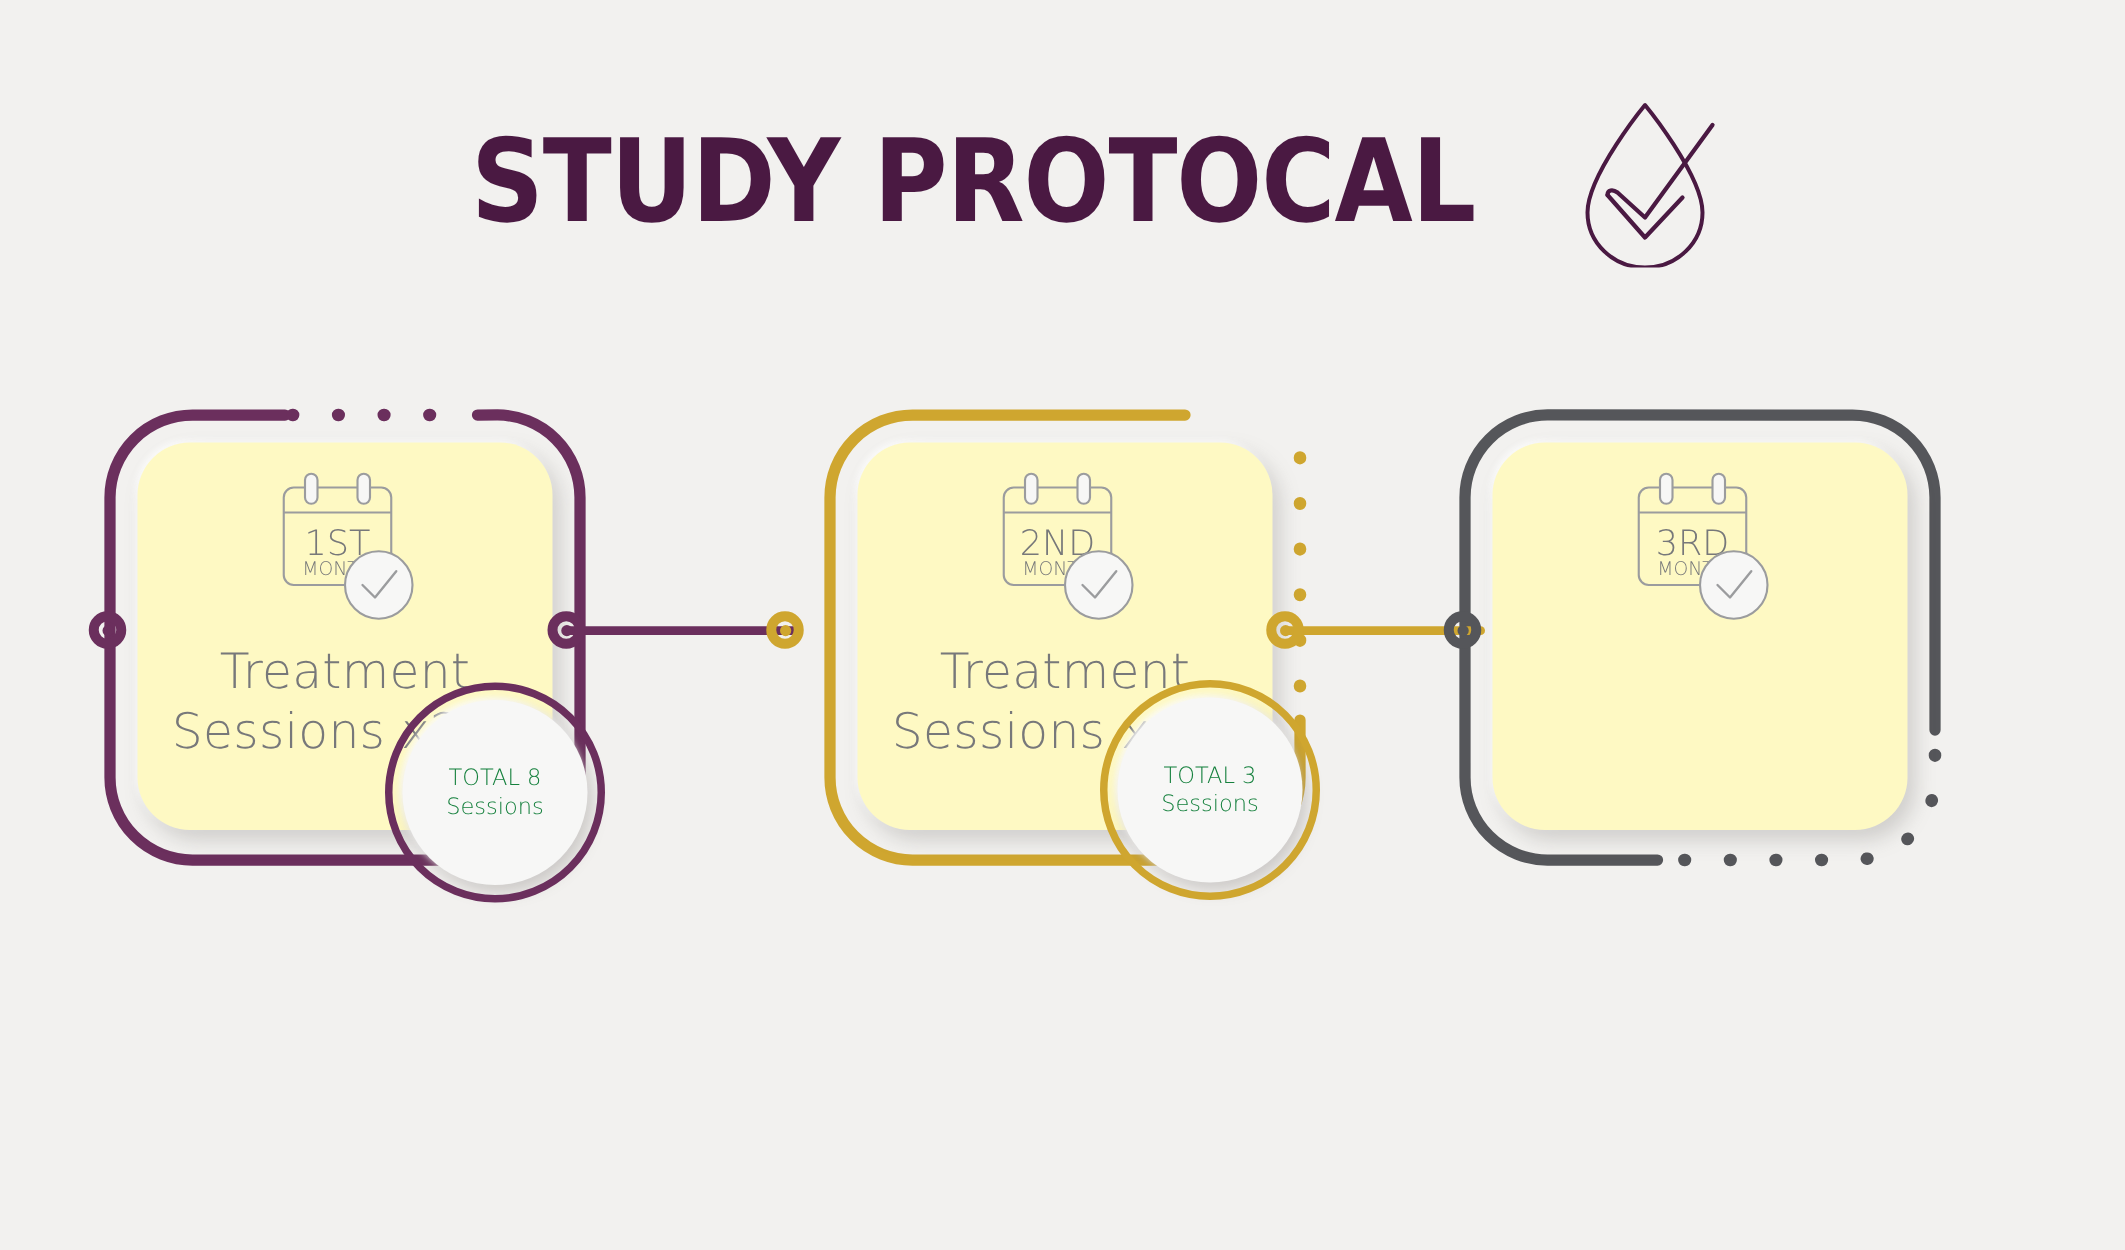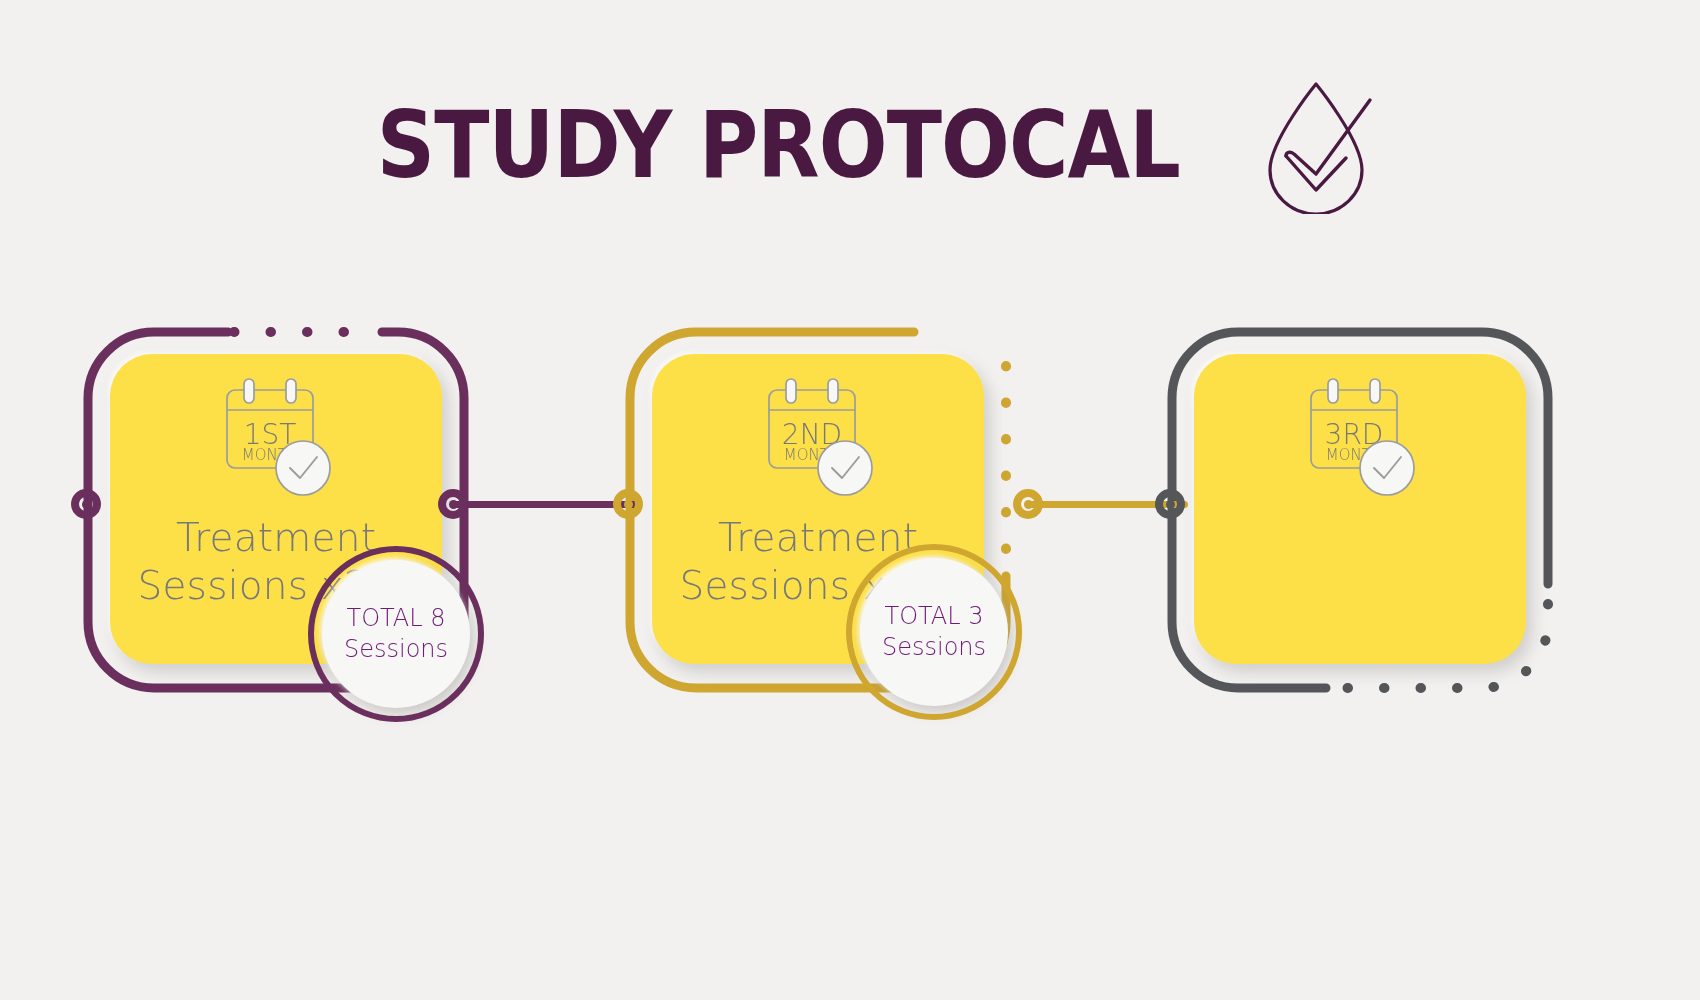--- a/index.html
+++ b/index.html
@@ -40,37 +40,37 @@
     left:0; top:330px;
     width:1700px; height:400px;
   }
   .stage {
     position:absolute;
     top:0;
     width:380px;
     height:360px;
   }
   #stage-0 { left:86px; }
-  #stage-1 { left:628px; }
+  #stage-1 { left:662px; }
   #stage-2 { left:1170px; }
 
   
   .ring-svg {
     position:absolute;
     left:-4px; top:-4px;
     width:388px; height:368px;
     overflow:visible;
   }
 
   
   .card {
     position:absolute;
     left:24px; top:24px;
     width:332px; height:310px;
-    background:#fde047;
+    background:#fef9c3;
     border-radius:42px;
     box-shadow:
       6px 8px 16px rgba(120,116,112,0.28),
       -2px -2px 5px rgba(255,255,255,0.9);
     display:flex;
     flex-direction:column;
     align-items:center;
     padding-top:22px;
   }
 
@@ -114,22 +114,22 @@
     border-radius:50%;
     background:#f7f7f6;
     box-shadow:
       4px 6px 13px rgba(120,116,112,0.32),
       -2px -2px 5px rgba(255,255,255,0.95);
   }
   .total-badge .txt {
     position:relative;
     z-index:2;
     text-align:center;
-    color:#701a75;
-    font-size:24px;
+    color:#15803d;
+    font-size:18px;
     font-weight:300;
     line-height:1.3;
     font-family:"DejaVu Sans", sans-serif;
     white-space:nowrap;
   }
   #badge-0 { left:222px; top:216px; }
   #badge-1 { left:218px; top:214px; }
 
   
   .node {

